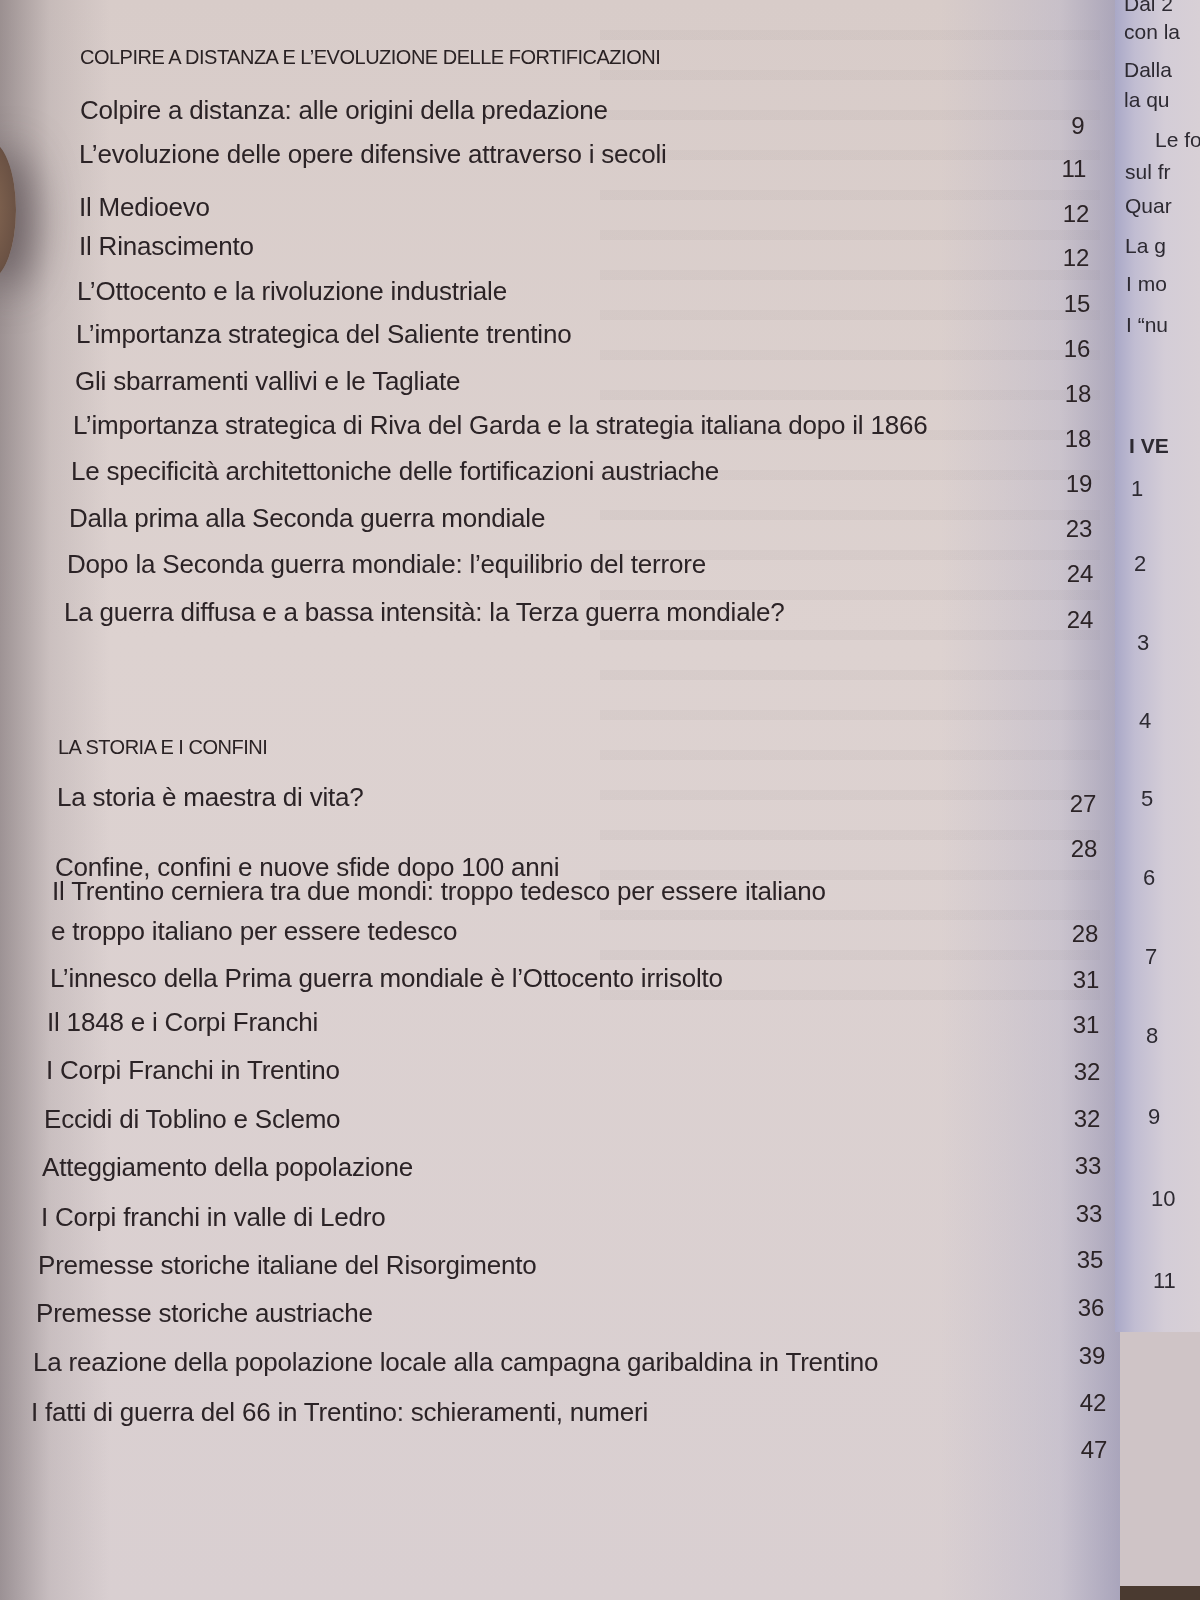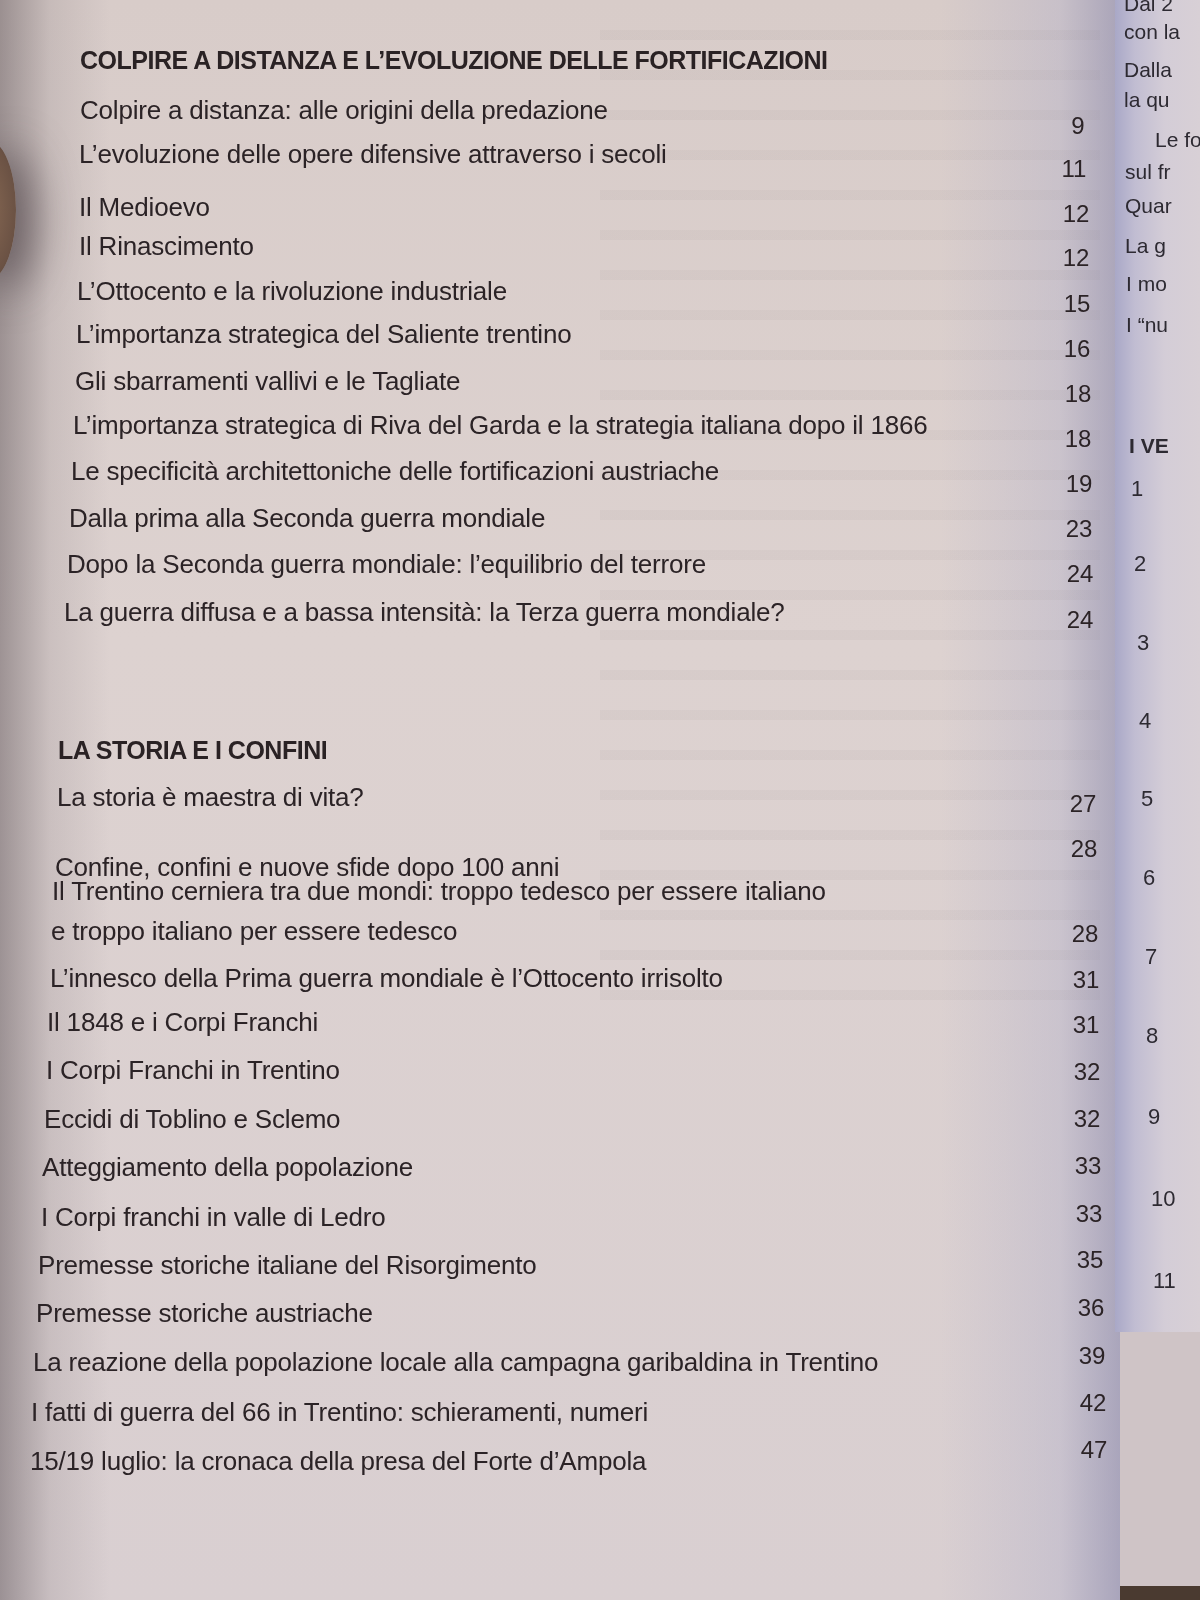--- a/index.html
+++ b/index.html
@@ -41,22 +41,22 @@
       left: -40px;
       top: 140px;
       width: 56px;
       height: 140px;
       border-radius: 50%;
       background: radial-gradient(ellipse at 40% 50%, #8a6b55 0%, #6b5244 70%, #4a3a34 100%);
       box-shadow: 20px 10px 40px rgba(60,50,55,0.55);
     }
     .heading {
       position: absolute;
-      font-weight: bold;
-      font-size: 25px;
+      font-weight: normal;
+      font-size: 20px;
       color: #2a2224;
       letter-spacing: -0.5px;
       white-space: nowrap;
     }
     .entry {
       position: absolute;
       font-size: 26px;
       color: #2b2326;
       white-space: nowrap;
       letter-spacing: -0.2px;
@@ -188,21 +188,20 @@
 
   <div class="entry" style="left:36px; top:1298px;">Premesse storiche austriache</div>
   <div class="pnum" style="left:1071px; top:1294px;">36</div>
 
   <div class="entry" style="left:33px; top:1347px;">La reazione della popolazione locale alla campagna garibaldina in Trentino</div>
   <div class="pnum" style="left:1072px; top:1342px;">39</div>
 
   <div class="entry" style="left:31px; top:1397px;">I fatti di guerra del 66 in Trentino: schieramenti, numeri</div>
   <div class="pnum" style="left:1073px; top:1389px;">42</div>
 
-  <div class="entry" style="left:30px; top:1446px;">15/19 luglio: la cronaca della presa del Forte d’Ampola</div>
   <div class="pnum" style="left:1074px; top:1436px;">47</div>
 </div>
 
 <div class="facing">
   <div class="ftext" style="top:-8px;">Dal 2</div>
   <div class="ftext" style="top:20px;">con la</div>
   <div class="ftext" style="top:58px;">Dalla</div>
   <div class="ftext" style="top:88px;">la qu</div>
   <div class="ftext" style="top:128px; left:10px;margin-left:30px;">Le fo</div>
   <div class="ftext" style="top:160px; left:10px;">sul fr</div>

